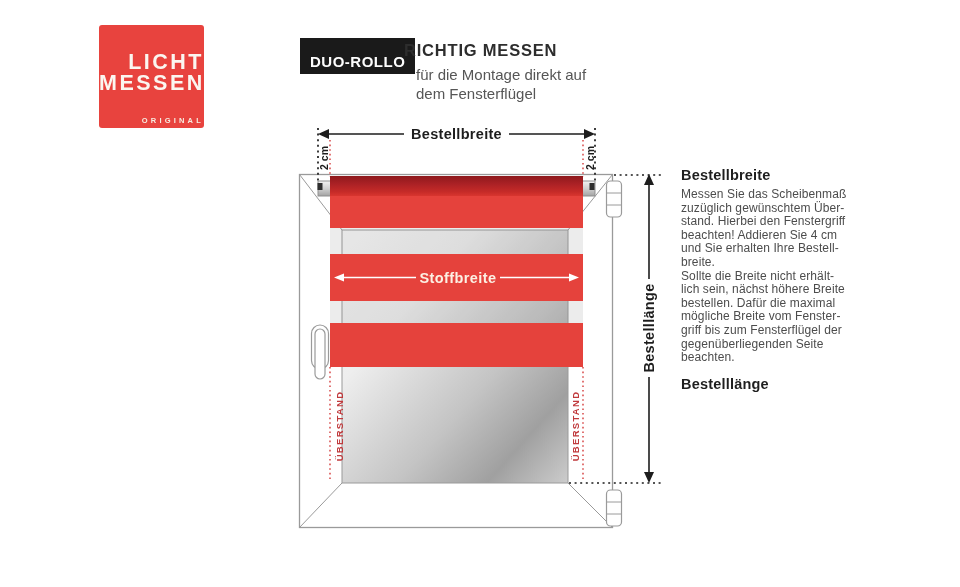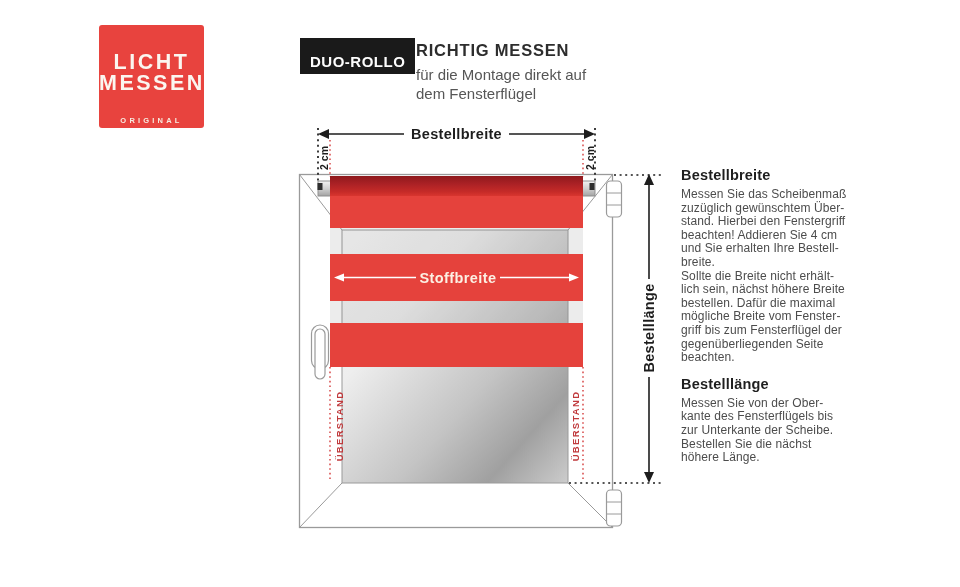--- a/index.html
+++ b/index.html
@@ -1,26 +1,26 @@
 <!DOCTYPE html>
 <html><head>
 <meta charset="utf-8">
 <style>
   html,body{margin:0;padding:0;background:#ffffff;}
   body{width:960px;height:587px;font-family:"Liberation Sans",sans-serif;-webkit-font-smoothing:antialiased;}
   .stage{position:relative;width:960px;height:587px;background:#fff;overflow:hidden;}
 
   
-  .logo{position:absolute;left:99px;top:25px;width:105px;height:103px;background:#e8433e;border-radius:3px;text-align:center;box-sizing:border-box;padding-top:27px;}
+  .logo{position:absolute;left:99px;top:25px;width:105px;height:103px;background:#e8433e;border-radius:3px;text-align:right;box-sizing:border-box;padding-top:27px;}
   .logo-word{font-size:21.5px;font-weight:bold;color:#fbf6f0;letter-spacing:2.5px;line-height:21px;}
   .logo-sub{font-size:7.5px;font-weight:bold;color:#f6ebe0;letter-spacing:3.2px;margin-top:22px;}
 
   
   .badge{position:absolute;left:300px;top:38px;background:#1a1a1a;color:#fdfdfd;font-size:15px;font-weight:bold;letter-spacing:.5px;padding:15px 10px 4px;}
-  .title{position:absolute;left:416px;top:41px;font-size:16.5px;font-weight:bold;letter-spacing:.8px;color:#2d2d2d;}
+  .title{position:absolute;left:404px;top:41px;font-size:16.5px;font-weight:bold;letter-spacing:.8px;color:#2d2d2d;}
   .subtitle{position:absolute;left:416px;top:66px;font-size:15px;line-height:18.5px;color:#565656;white-space:pre-line;}
 
   
   .diagram{position:absolute;left:280px;top:122px;}
 
   .measure-label{font-family:"Liberation Sans",sans-serif;font-size:14.5px;font-weight:bold;fill:#1d1d1d;letter-spacing:.3px;}
   .cm-label{font-family:"Liberation Sans",sans-serif;font-size:10.5px;font-weight:bold;fill:#1d1d1d;}
   .sb-label{font-family:"Liberation Sans",sans-serif;font-size:14.5px;font-weight:bold;letter-spacing:.4px;}
   .ov-label{font-family:"Liberation Sans",sans-serif;font-size:9.5px;font-weight:bold;letter-spacing:1.3px;}
 
@@ -149,21 +149,16 @@
 Sollte die Breite nicht erhält-
 lich sein, nächst höhere Breite
 bestellen. Dafür die maximal
 mögliche Breite vom Fenster-
 griff bis zum Fensterflügel der
 gegenüberliegenden Seite
 beachten.</p>
     </section>
     <section>
       <h3>Bestelllänge</h3>
-      <p>Messen Sie von der Ober-
-kante des Fensterflügels bis
-zur Unterkante der Scheibe.
-Bestellen Sie die nächst
-höhere Länge.</p>
     </section>
   </div>
 
 </div>
 
 </body></html>

